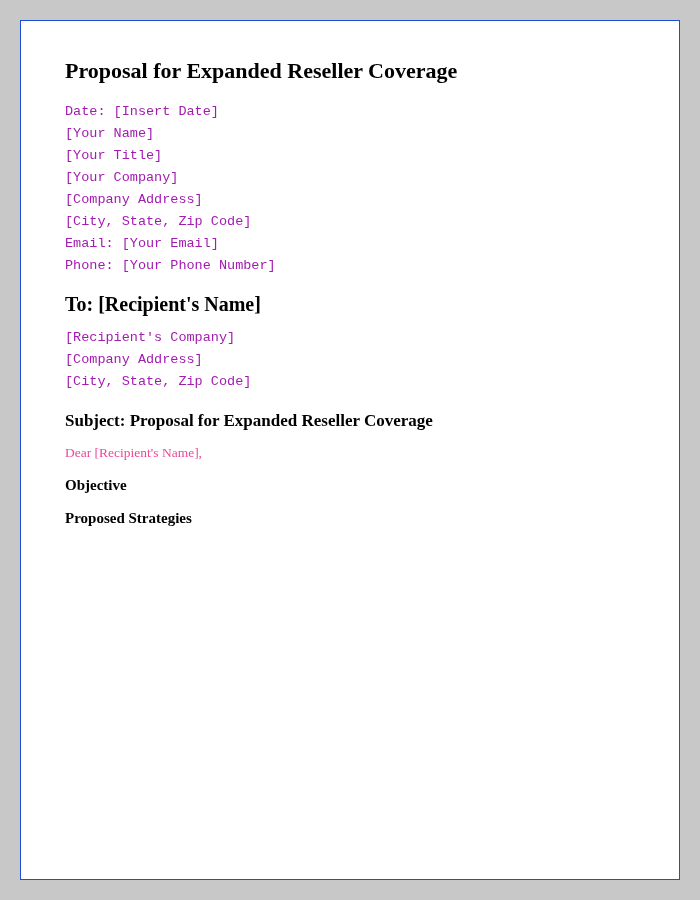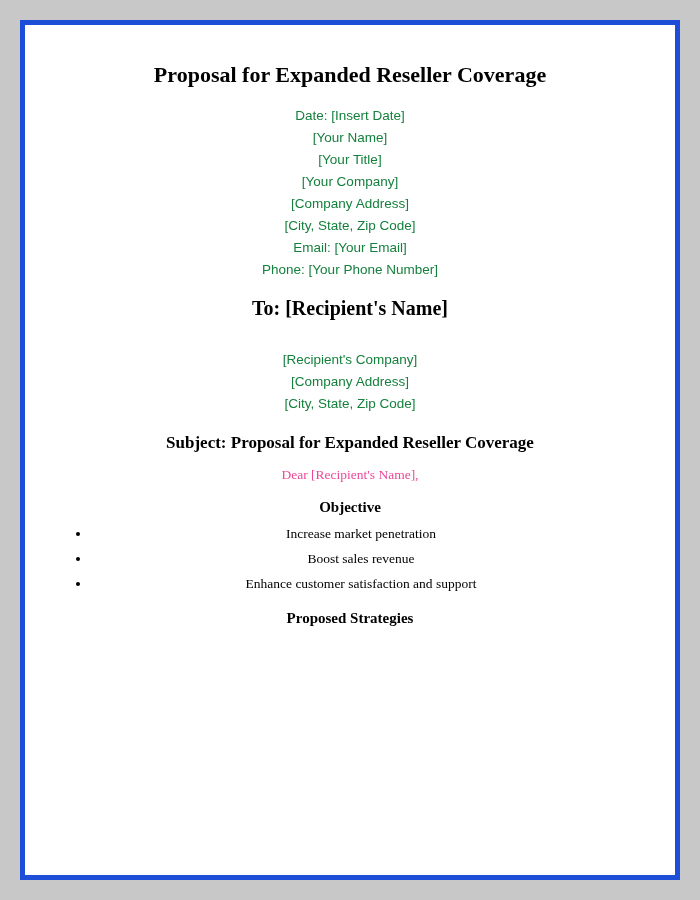--- a/index.html
+++ b/index.html
@@ -14,48 +14,47 @@
       justify-content: center;
       align-items: flex-start;
       min-height: 900px;
       font-family: Georgia, 'Times New Roman', serif;
       padding: 20px;
     }
 
     .document-container {
       width: 660px;
       background: #ffffff;
-      border: 5px solid #1d4ed8;
+      border: 1px solid #1d4ed8;
       padding: 36px 44px 36px 44px;
       min-height: 860px;
-      text-align: center;
     }
 
     .doc-title {
       font-size: 22px;
       font-weight: bold;
       font-family: Georgia, 'Times New Roman', serif;
       margin-bottom: 18px;
       line-height: 1.3;
       color: #000;
     }
 
     .meta-line {
       font-size: 13.5px;
-      color: #15803d;
+      color: #a21caf;
       margin-bottom: 7px;
-      font-family: Liberation Sans, sans-serif;
+      font-family: Liberation Mono, monospace;
     }
 
     .section-heading-to {
       font-size: 20px;
       font-weight: bold;
       font-family: Georgia, 'Times New Roman', serif;
       margin-top: 20px;
-      margin-bottom: 32px;
+      margin-bottom: 14px;
       color: #000;
     }
 
     .subject-heading {
       font-size: 17px;
       font-weight: bold;
       font-family: Georgia, 'Times New Roman', serif;
       margin-top: 22px;
       margin-bottom: 14px;
       color: #000;
@@ -121,27 +120,16 @@
   <p class="meta-line">[City, State, Zip Code]</p>
 
   <h2 class="subject-heading">Subject: Proposal for Expanded Reseller Coverage</h2>
 
   <p class="dear-line">Dear [Recipient's Name],</p>
 
 
   <h3 class="sub-heading">Objective</h3>
 
 
-  <ul class="bullet-list">
-    <li>
-      <span>Increase market penetration</span>
-    </li>
-    <li>
-      <span>Boost sales revenue</span>
-    </li>
-    <li>
-      <span>Enhance customer satisfaction and support</span>
-    </li>
-  </ul>
 
   <h3 class="sub-heading">Proposed Strategies</h3>
 
 </div>
 
 </body></html>

